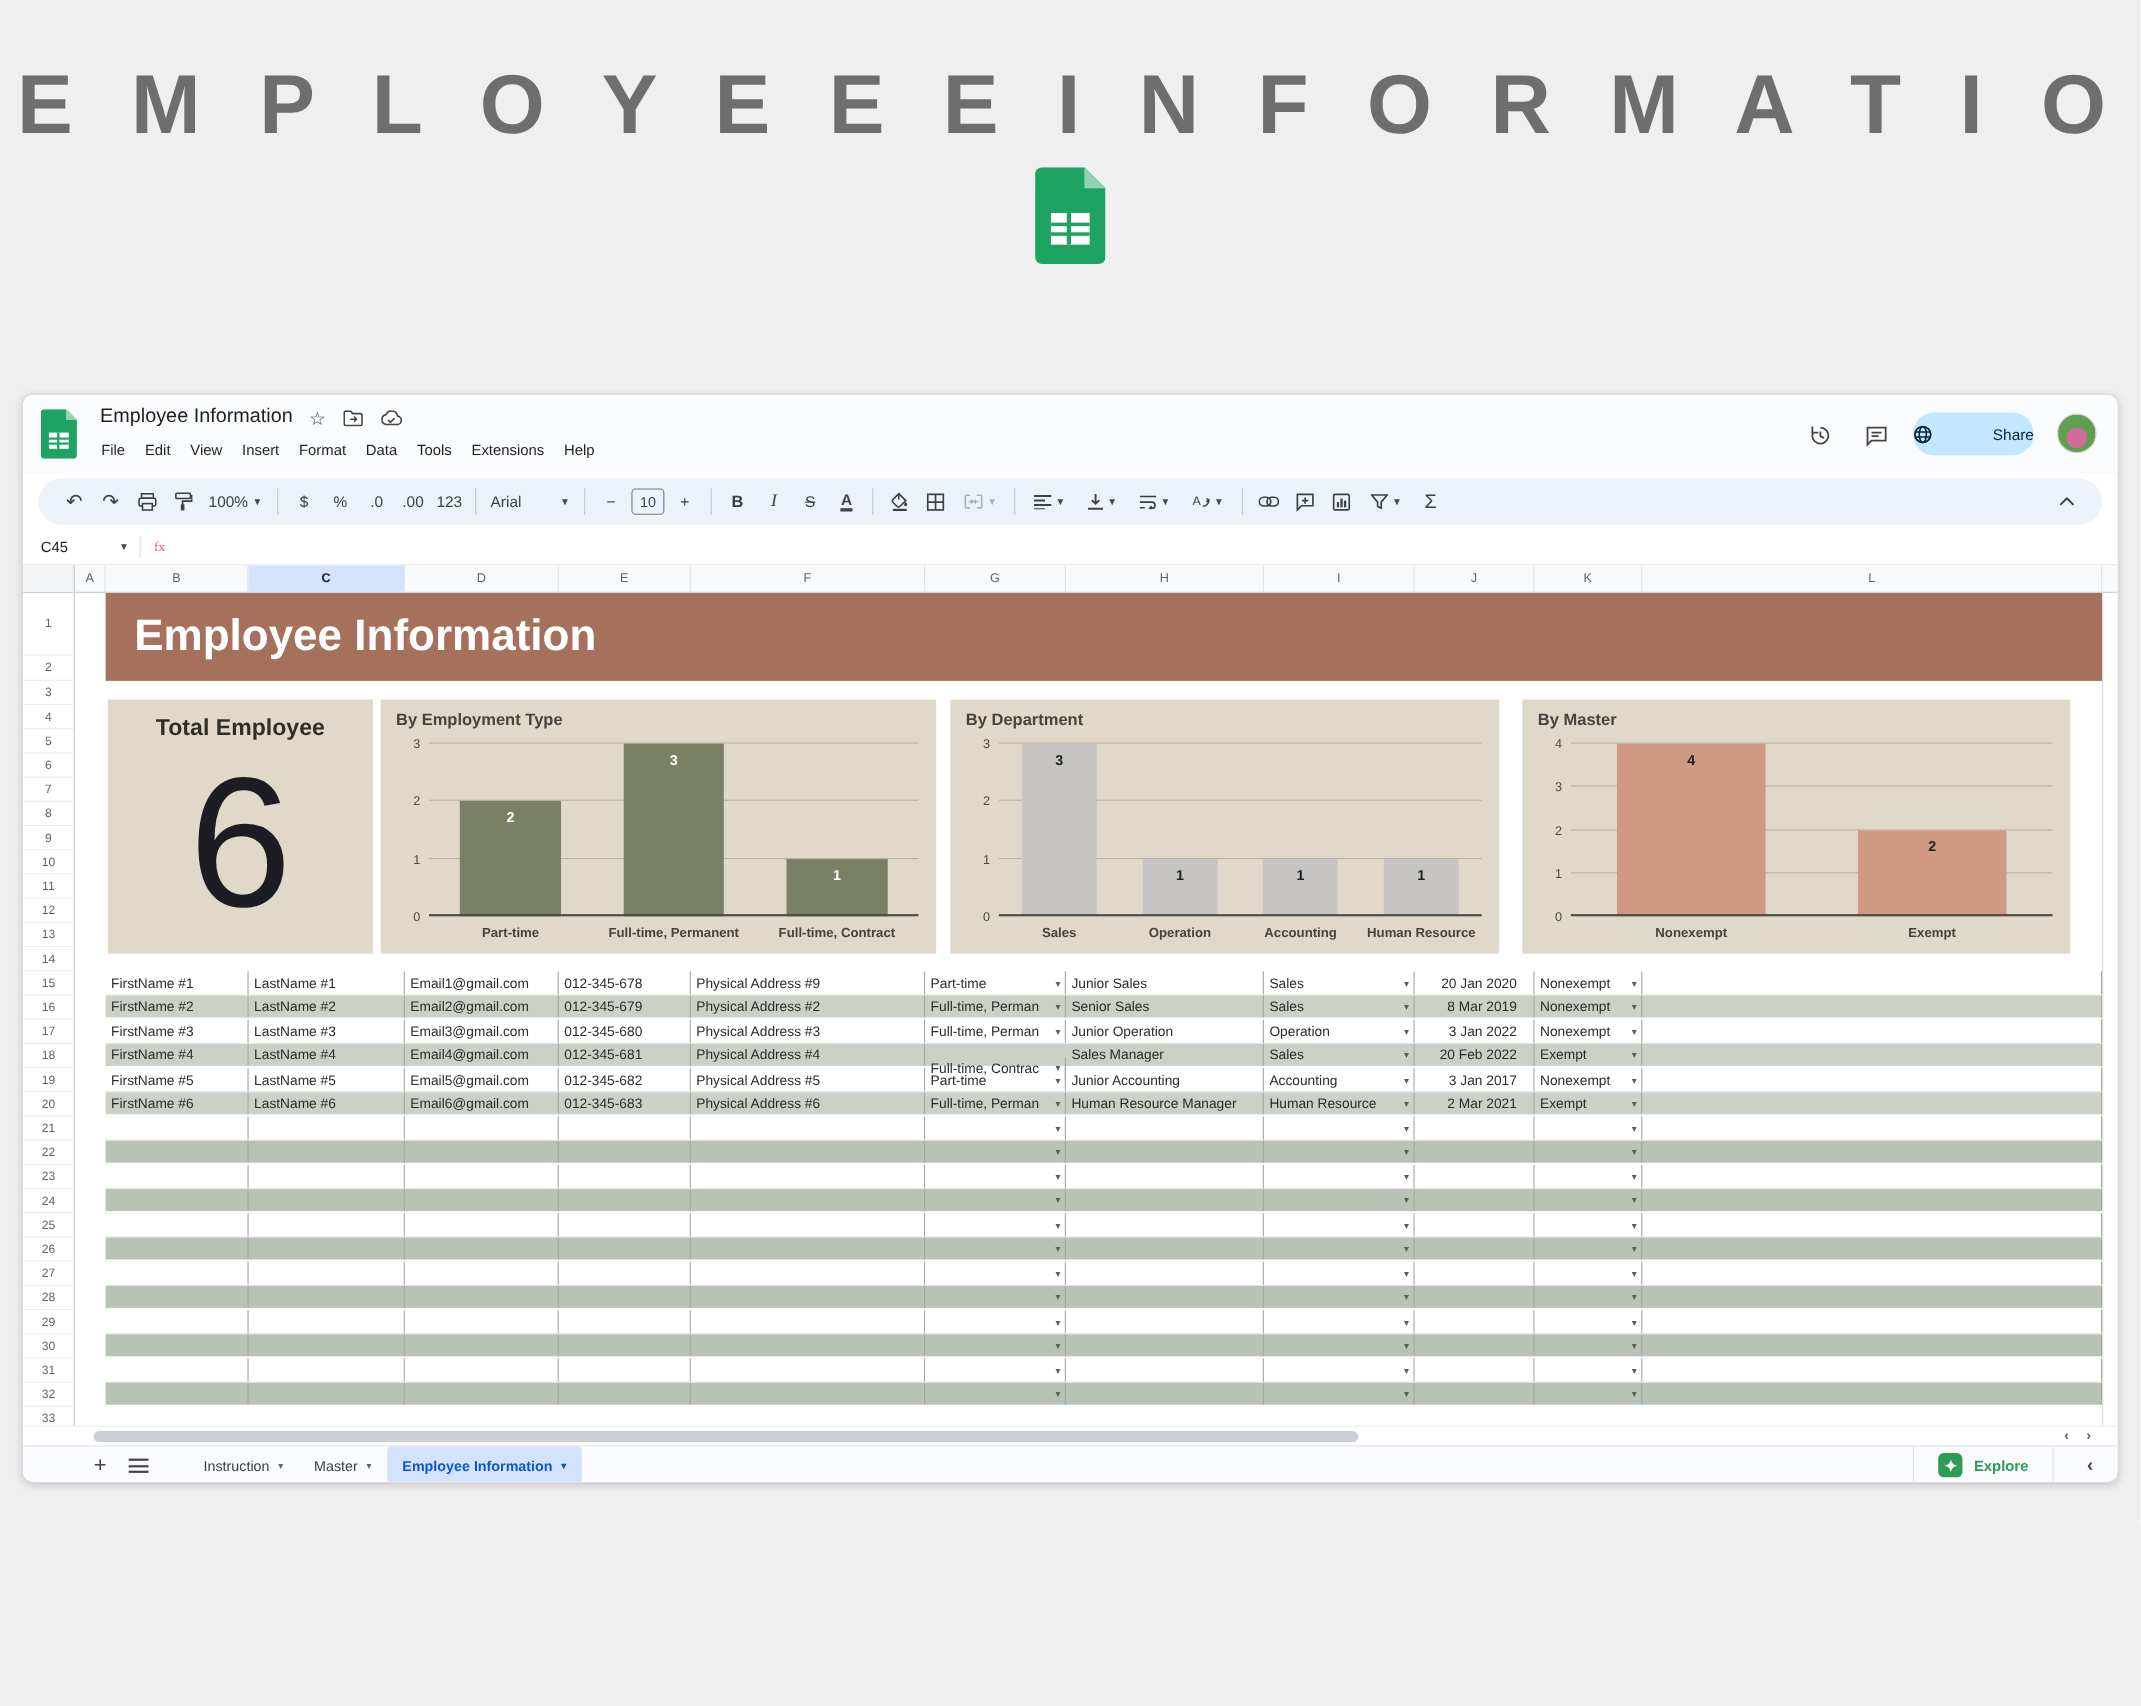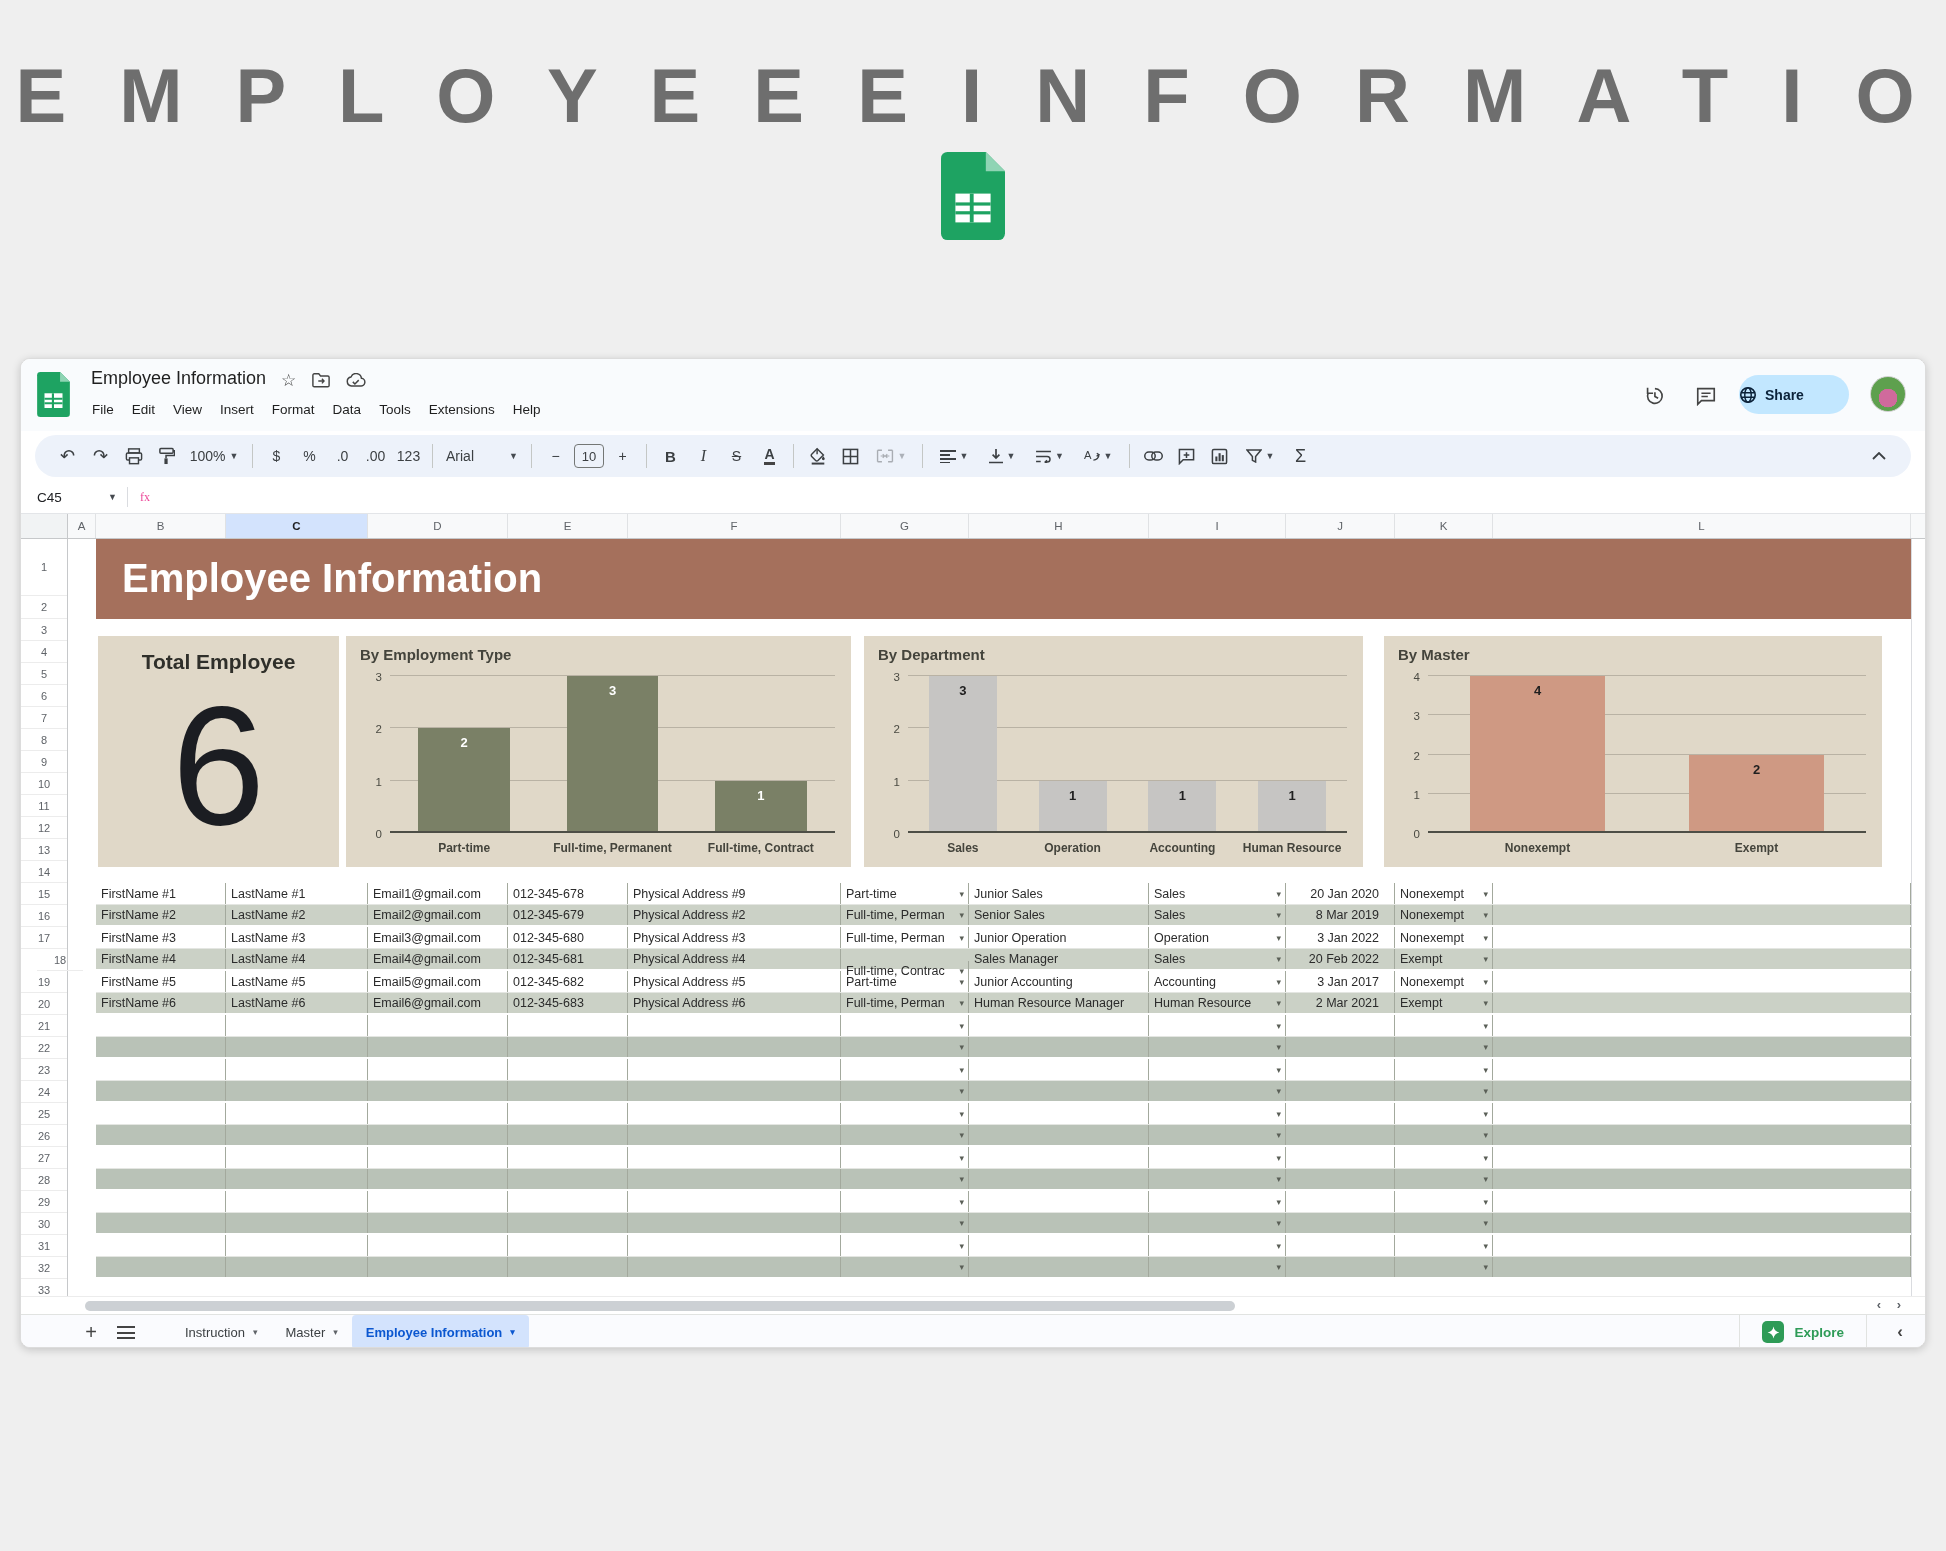--- a/index.html
+++ b/index.html
@@ -19,22 +19,22 @@
   
   .titlebar{position:absolute;left:0;top:0;width:100%;height:72px;background:#f9fbfd}
   .app-logo{position:absolute;left:16px;top:13px}
   .doc-title{position:absolute;left:70px;top:9px;font-size:18px;color:#1f1f1f}
   .title-icons{position:absolute;left:260px;top:11px;display:flex;gap:16px;align-items:center;color:#444}
   .star{font-size:17px}
   .menu-bar{position:absolute;left:62px;top:40px;display:flex}
   .menu-item{padding:3px 9px;font-size:13.5px;color:#1f1f1f;border-radius:6px;cursor:default}
   .icon-btn{position:absolute;top:24px;width:26px;height:26px;display:flex;align-items:center;justify-content:center}
   .share-pill{position:absolute;right:76px;top:16px;width:110px;height:39px;border-radius:20px;
-    background:var(--share-pill,#c2e7ff);display:flex;align-items:center;justify-content:flex-start;gap:8px;
-    font-size:14px;font-weight:bold;color:#0b2239}
+    background:var(--share-pill,#c2e7ff);display:flex;align-items:center;justify-content:space-between;gap:8px;
+    font-size:14px;font-weight:normal;color:#0b2239}
   .avatar{position:absolute;right:19px;top:17px;width:36px;height:36px;border-radius:50%;
     background:radial-gradient(circle at 50% 62%,#d06a9c 0 34%,#5ea04e 35% 100%);border:1px solid #d0d0d0}
 
   
   .toolbar{position:absolute;left:0;top:72px;width:100%;height:50px;background:#fff}
   .toolbar-pill{position:absolute;left:14px;right:14px;top:4px;height:42px;background:#edf2fa;border-radius:21px;
     display:flex;align-items:center;padding:0 16px;color:#3c4043}
   .ti{min-width:33px;height:42px;display:flex;align-items:center;justify-content:center;font-size:14px;color:#3c4043}
   .ti.glyph{font-size:18px}
   .tdiv{width:1px;height:24px;background:#c4c7c5;margin:0 7px}
@@ -1151,21 +1151,21 @@
         <div class="rowh" style="height: 22px;">8</div>
         <div class="rowh" style="height: 22px;">9</div>
         <div class="rowh" style="height: 22px;">10</div>
         <div class="rowh" style="height: 22px;">11</div>
         <div class="rowh" style="height: 22px;">12</div>
         <div class="rowh" style="height: 22px;">13</div>
         <div class="rowh" style="height: 22px;">14</div>
         <div class="rowh" style="height: 22px;">15</div>
         <div class="rowh" style="height: 22px;">16</div>
         <div class="rowh" style="height: 22px;">17</div>
-        <div class="rowh" style="height: 22px; margin-left: 16px;">18</div>
+        <div class="rowh" style="height: 22px;">18</div>
         <div class="rowh" style="height: 22px;">19</div>
         <div class="rowh" style="height: 22px;">20</div>
         <div class="rowh" style="height: 22px;">21</div>
         <div class="rowh" style="height: 22px;">22</div>
         <div class="rowh" style="height: 22px;">23</div>
         <div class="rowh" style="height: 22px;">24</div>
         <div class="rowh" style="height: 22px;">25</div>
         <div class="rowh" style="height: 22px;">26</div>
         <div class="rowh" style="height: 22px;">27</div>
         <div class="rowh" style="height: 22px;">28</div>

